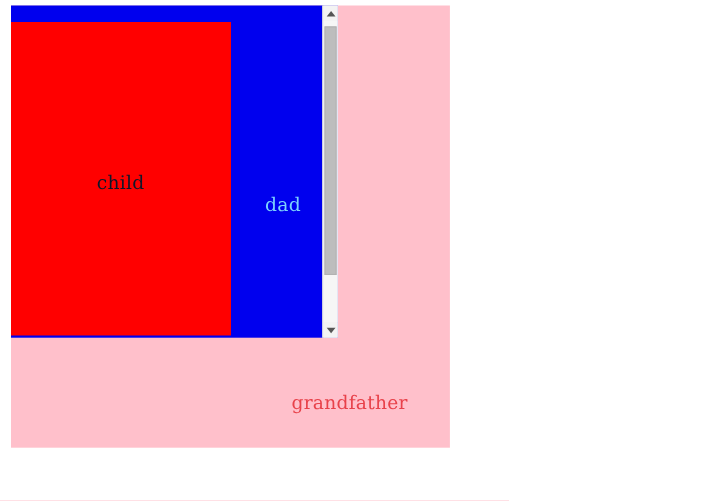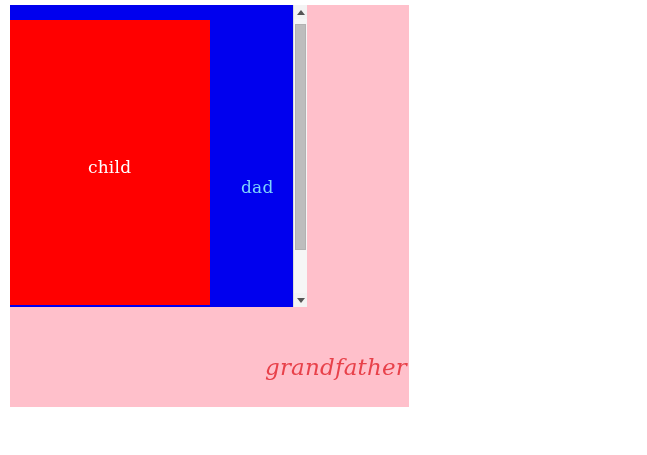--- a/index.html
+++ b/index.html
@@ -23,26 +23,25 @@
     top: 5px;
     width: 399px;
     height: 402px;
     background: #ffc0cb;
     box-sizing: border-box;
   }
   #grandfather-label {
     position: absolute;
     left: 255px;
     top: 352px;
-    font-size: 23px;
+    font-size: 17px;
     line-height: 20px;
     color: #e8414a;
     white-space: nowrap;
     letter-spacing: 0.2px;
-    font-style: italic;
   }
 
   
   #dad {
     position: absolute;
     left: 0px;
     top: 0px;
     width: 297px;
     height: 302px;
     background: #0000ee;
@@ -76,21 +75,21 @@
     height: 285px;
     background: #ff0000;
     box-sizing: border-box;
   }
   #child-label {
     position: absolute;
     left: 78px;
     top: 137px;
     font-size: 17px;
     line-height: 20px;
-    color: #ffffff;
+    color: #0f172a;
     white-space: nowrap;
     letter-spacing: 0.2px;
   }
 
   
   #dad-scrollbar {
     position: absolute;
     right: 0px;
     top: 0px;
     width: 14px;

